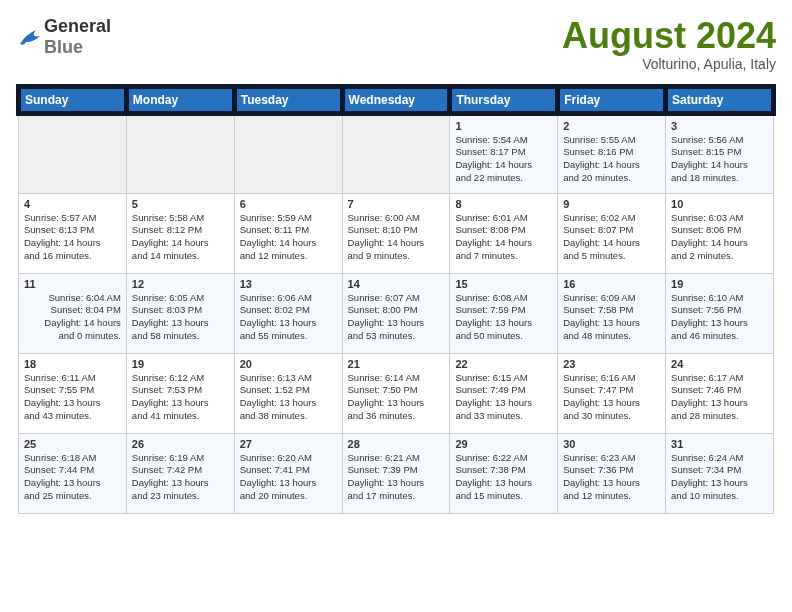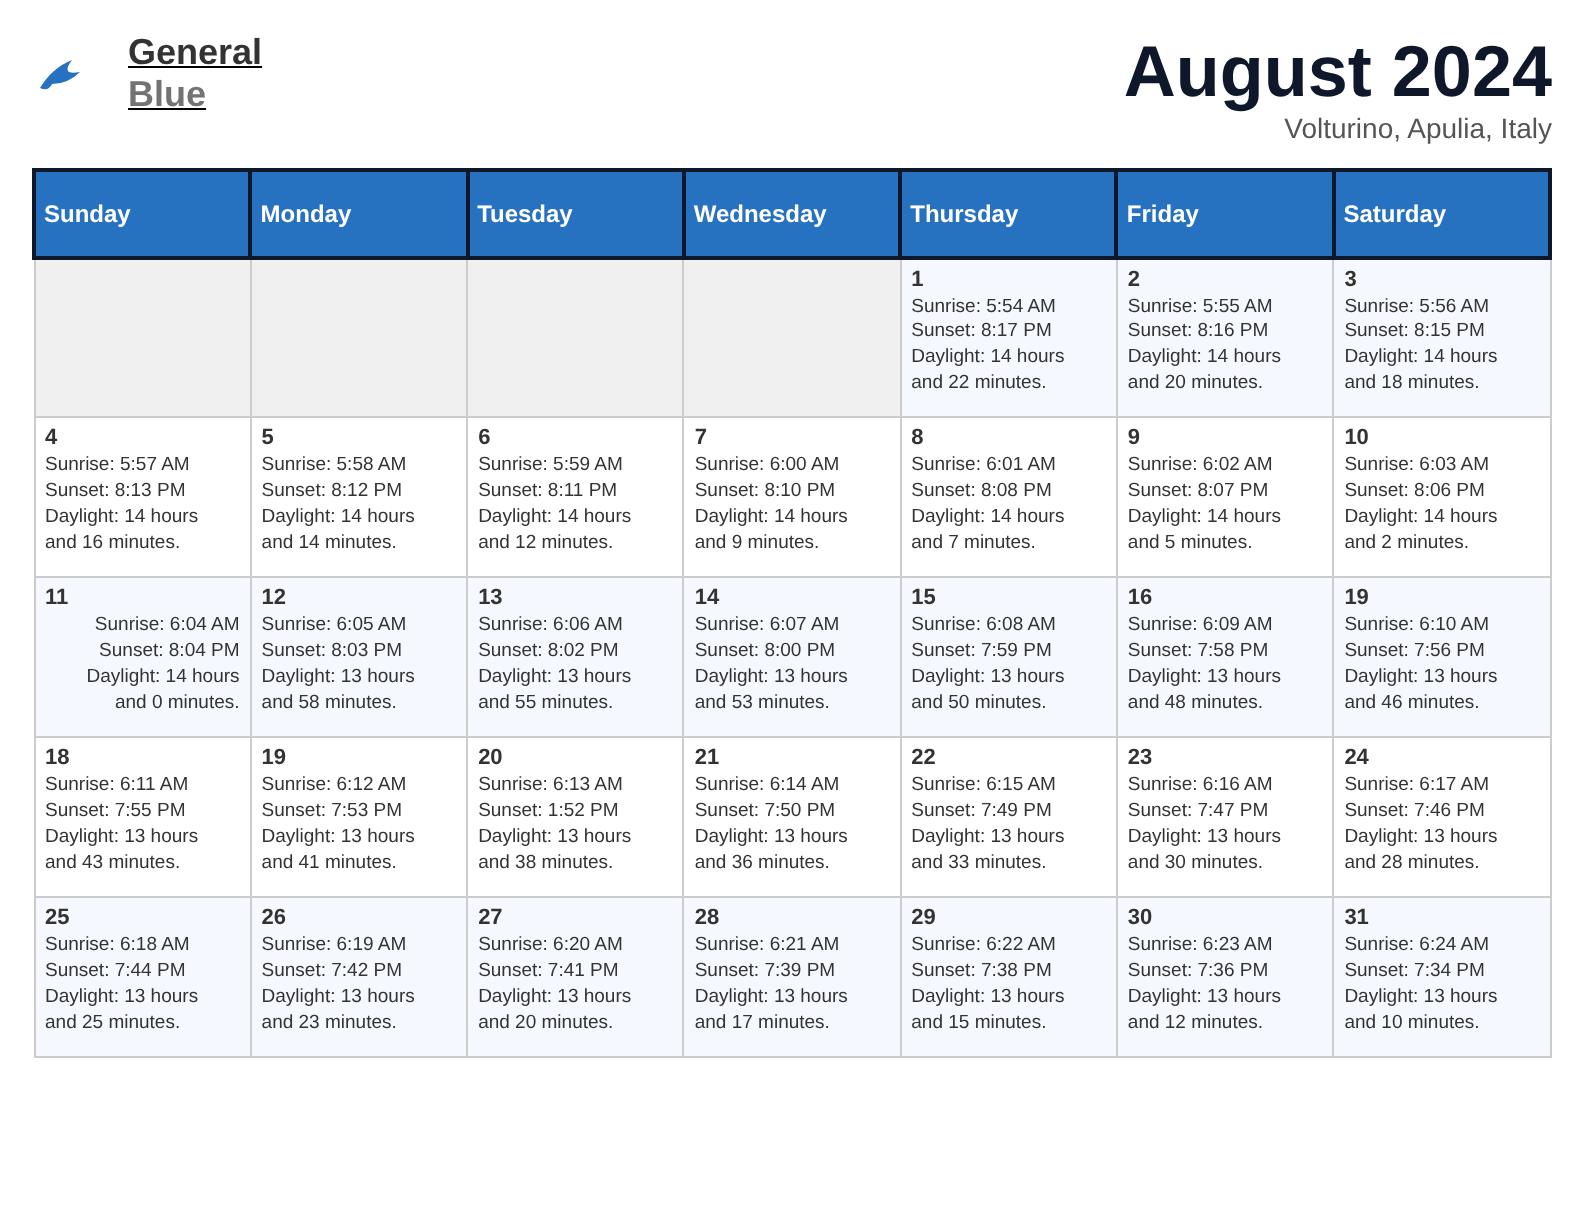--- a/index.html
+++ b/index.html
@@ -12,53 +12,52 @@
     }
     .header-area {
       display: flex;
       justify-content: space-between;
       align-items: flex-start;
       margin-bottom: 12px;
     }
     .logo {
       display: flex;
       align-items: center;
-      gap: 20px;
-      text-decoration: underline;
+      gap: 0;
     }
     .logo-bird {
       width: 28px;
       height: 22px;
     }
     .title-area {
       text-align: right;
     }
     .month-title {
       font-size: 36px;
       font-weight: bold;
-      color: #0f172a;
+      color: #4d7c0f;
       line-height: 1.1;
     }
     .subtitle {
       font-size: 14px;
       color: #555;
     }
     table {
       width: 100%;
       border-collapse: collapse;
       table-layout: fixed;
     }
     thead tr th {
       background-color: #2772c0;
       color: white;
       font-size: 12px;
       font-weight: bold;
-      padding: 14px 4px;
+      padding: 4px 4px;
       text-align: left;
-      border: 2px solid #0f172a;
+      border: 5px solid #0f172a;
     }
     tbody tr td {
       vertical-align: top;
       border: 1px solid #ccc;
       padding: 4px 5px;
       font-size: 10px;
       color: #333;
       height: 80px;
     }
     tbody tr:nth-child(odd) {

